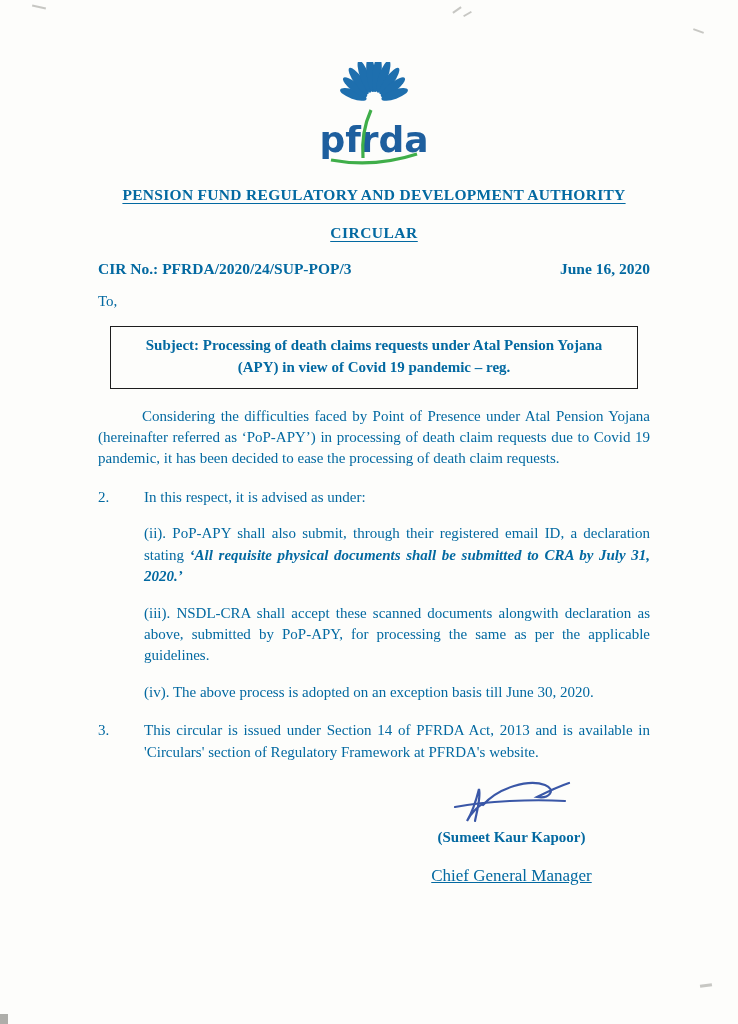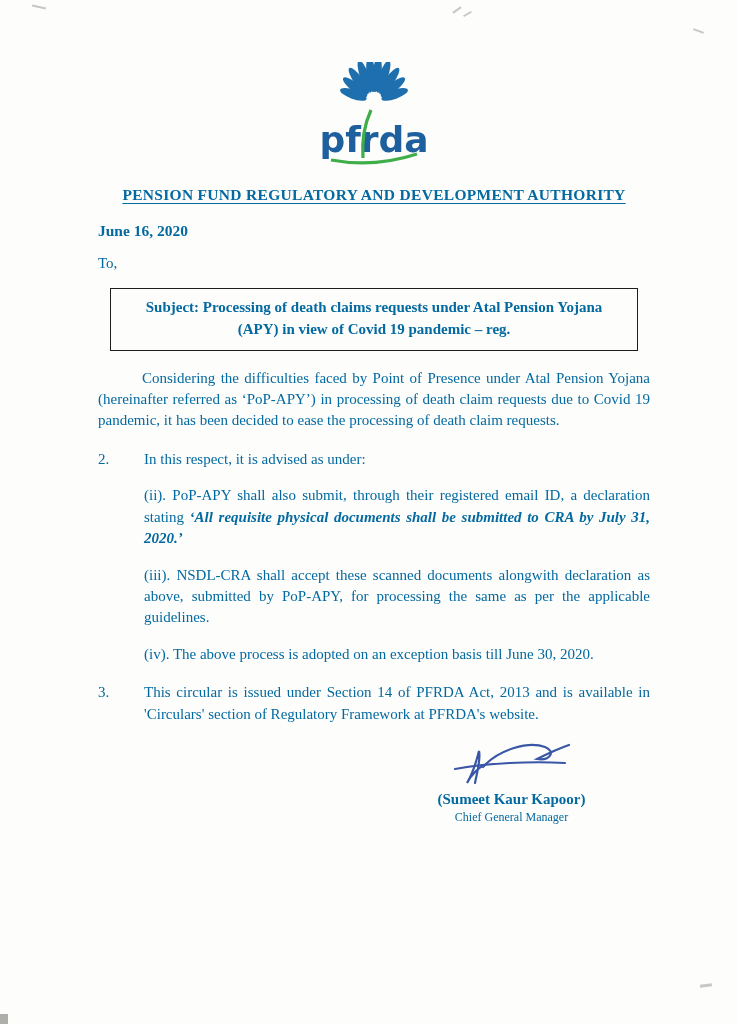--- a/index.html
+++ b/index.html
@@ -69,21 +69,21 @@
   }
   .bi{font-weight:bold;font-style:italic;}
   
   .sig-block{
     margin:14px 6px 0 auto;
     width:265px;
     text-align:center;
   }
   .sig-scribble{display:block;margin:0 auto -2px;}
   .sig-name{font-weight:bold;font-size:15px;margin-top:2px;}
-  .sig-title{font-size:12px;margin-top:2px;}
+  .sig-title{font-size:17px;margin-top:20px;text-decoration:underline;}
   
   .artifact{position:absolute;background:#9a9a96;opacity:.55;}
   .a1{left:32px;top:6px;width:14px;height:2px;transform:rotate(12deg);}
   .a2{left:452px;top:9px;width:10px;height:2px;transform:rotate(-35deg);}
   .a3{left:463px;top:13px;width:9px;height:2px;transform:rotate(-30deg);}
   .a4{left:693px;top:30px;width:11px;height:2px;transform:rotate(20deg);}
   .a5{left:700px;top:984px;width:12px;height:3px;transform:rotate(-8deg);}
   .a6{left:0px;top:1014px;width:8px;height:10px;opacity:.8;}
 </style>
 </head>
@@ -118,22 +118,24 @@
 
         <text x="75" y="90" text-anchor="middle" font-family="DejaVu Sans, sans-serif" font-size="36" font-weight="bold" fill="#1e5f9e">pfrda</text>
 
         <path d="M 32 98 Q 75 106 118 92" stroke="#3fae49" stroke-width="3.2" fill="none"></path>
         <path d="M 64 96 Q 62 70 72 48" stroke="#3fae49" stroke-width="3.2" fill="none"></path>
       </svg>
     </div>
 
     <h1 class="authority">PENSION FUND REGULATORY AND DEVELOPMENT AUTHORITY</h1>
 
+    <h2 class="doctype">CIRCULAR</h2>
 
     <div class="cir-row">
+      <span>CIR No.: PFRDA/2020/24/SUP-POP/3</span>
       <span>June 16, 2020</span>
     </div>
 
     <div class="to-label">To,</div>
 
     <div class="subject-box">
       <span>Subject: Processing of death claims requests under Atal Pension Yojana (APY) in view of Covid 19 pandemic – reg.</span>
     </div>
 
     <p class="para first">Considering the difficulties faced by Point of Presence under Atal Pension Yojana (hereinafter referred as ‘PoP-APY’) in processing of death claim requests due to Covid 19 pandemic, it has been decided to ease the processing of death claim requests.</p>

